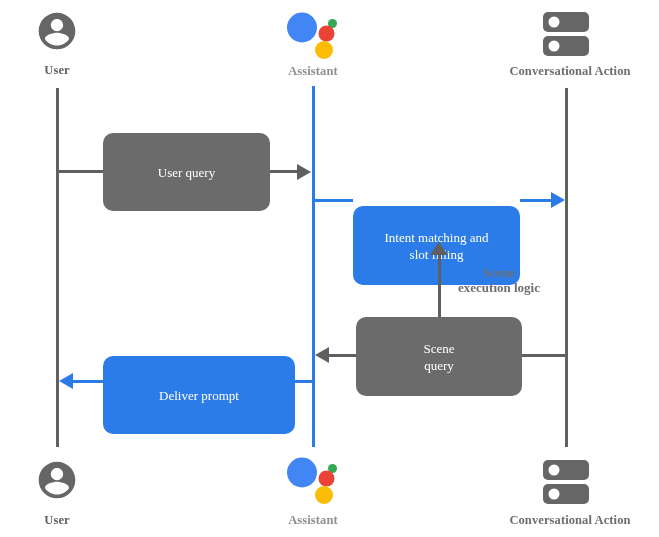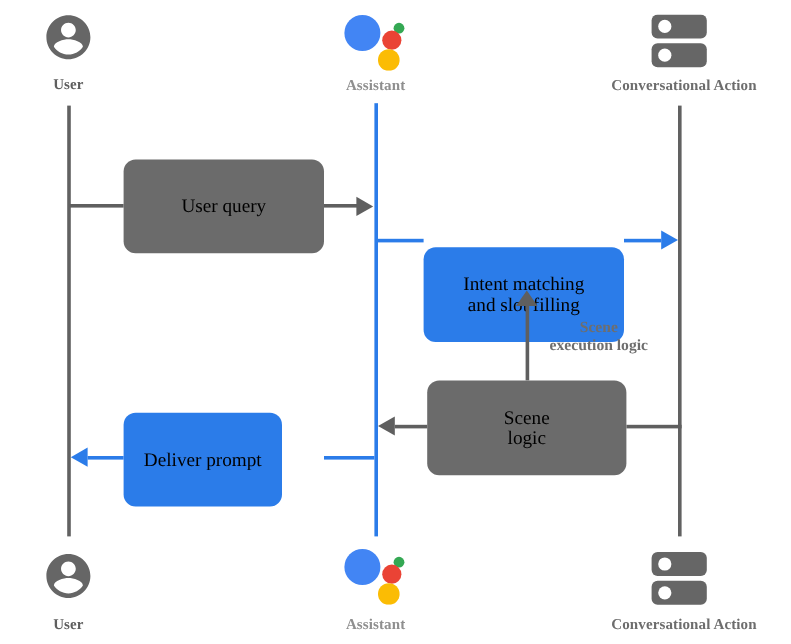--- a/index.html
+++ b/index.html
@@ -12,23 +12,23 @@
     position:absolute; font-size:12.5px; font-weight:bold; text-align:center;
     letter-spacing:.1px;
   }
   .lbl-dark  { color:#5f5f5f; }
   .lbl-mid   { color:#6d6d6d; }
   .lbl-light { color:#8f8f8f; }
   .lifeline { position:absolute; width:3px; }
   .ll-gray { background:#616161; }
   .ll-blue { background:#2b7ce9; }
   .box {
-    position:absolute; border-radius:10px; color:#000000;
+    position:absolute; border-radius:10px; color:#ffffff;
     display:flex; align-items:center; justify-content:center;
-    text-align:center; font-size:16px; line-height:17px;
+    text-align:center; font-size:13px; line-height:17px;
   }
   .box-gray { background:#6b6b6b; }
   .box-blue { background:#2b7ce9; }
   .box .wrap { display:inline-block; max-width:122px; }
   .hline { position:absolute; height:3px; }
   .vline { position:absolute; width:3px; }
   .c-gray { background:#5f5f5f; }
   .c-blue { background:#2b7ce9; }
   .arr { position:absolute; width:0; height:0; }
   .arr-right-gray { border-top:8px solid transparent; border-bottom:8px solid transparent; border-left:14px solid #5f5f5f; }
@@ -95,28 +95,28 @@
   <div class="vline c-gray" style="left:438px; top:254px; height:63px;"></div>
   <div class="loop-label" style="left:429px; top:265px; width:140px;">
     <div>Scene</div>
     <div>execution logic</div>
   </div>
 
   <div class="hline c-gray" style="left:522px; top:354px; width:46px;"></div>
   <div class="box box-gray" style="left:356px; top:317px; width:166px; height:79px;">
     <span class="wrap">
       <div>Scene</div>
-      <div>logic</div>
+      <div>query</div>
     </span>
   </div>
   <div class="hline c-gray" style="left:329px; top:354px; width:27px;"></div>
   <div class="arr arr-left-gray" style="left:315px; top:347px;"></div>
 
   <div class="hline c-blue" style="left:270px; top:380px; width:42px;"></div>
-  <div class="box box-blue" style="left:103px; top:344px; width:132px; height:78px;">
+  <div class="box box-blue" style="left:103px; top:356px; width:192px; height:78px;">
     <span class="wrap">Deliver prompt</span>
   </div>
   <div class="hline c-blue" style="left:73px; top:380px; width:30px;"></div>
   <div class="arr arr-left-blue" style="left:59px; top:373px;"></div>
 
   <div class="abs" style="left:35px; top:458px;">
     <svg width="44" height="44" viewBox="0 0 24 24">
       <path fill="#666666" d="M12 2C6.48 2 2 6.48 2 12s4.48 10 10 10 10-4.48 10-10S17.52 2 12 2zm0 3.4c1.85 0 3.35 1.5 3.35 3.35S13.85 12.1 12 12.1 8.65 10.6 8.65 8.75 10.15 5.4 12 5.4zm0 14.5c-2.76 0-5.18-1.41-6.6-3.55.03-2.19 4.4-3.4 6.6-3.4 2.19 0 6.57 1.21 6.6 3.4-1.42 2.14-3.84 3.55-6.6 3.55z"></path>
     </svg>
   </div>

